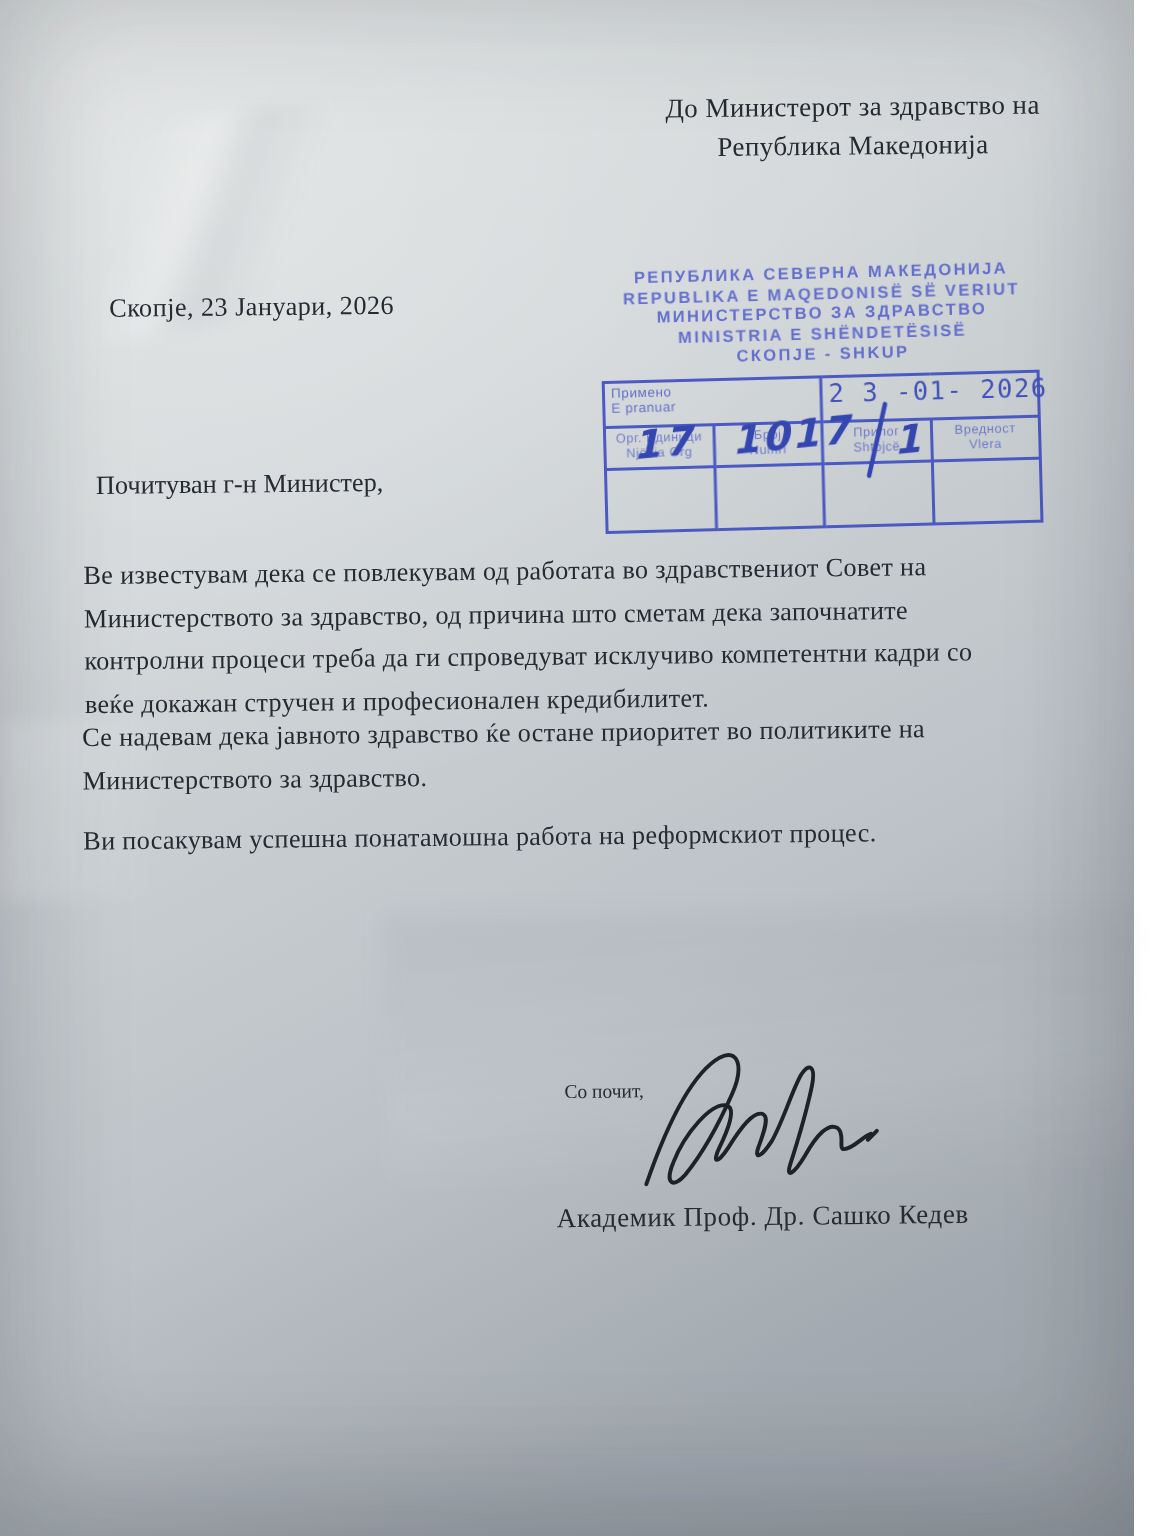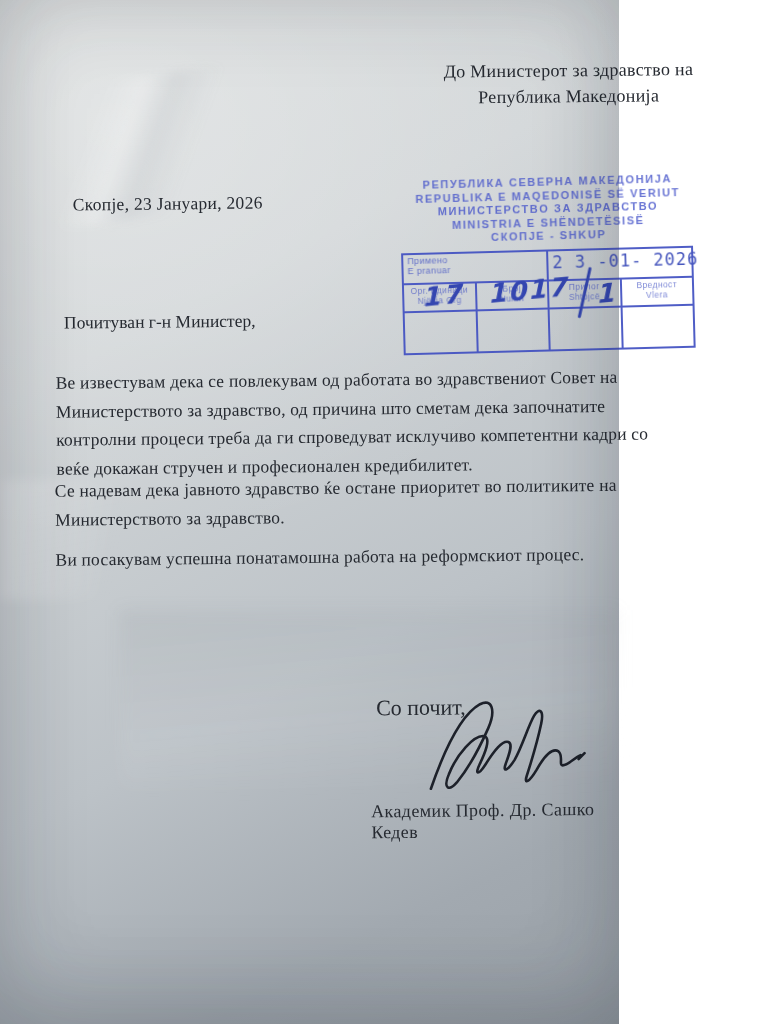--- a/index.html
+++ b/index.html
@@ -1,21 +1,21 @@
 <!DOCTYPE html>
 <html><head>
 <meta charset="utf-8">
 <style>
   html,body{margin:0;padding:0;}
   body{
     width:768px;height:1024px;overflow:hidden;
     font-family:"Liberation Serif",serif;
   }
   .photo{
-    position:relative;width:619px;height:1024px;
+    position:relative;width:756px;height:1024px;
     background:
       radial-gradient(ellipse 900px 700px at 18% 12%, rgba(255,255,255,0.30), rgba(255,255,255,0) 60%),
       linear-gradient(152deg,#dadddd 0%,#d2d6d8 30%,#bcc2c7 62%,#a2a9b0 84%,#99a0a7 100%);
   }
   .vignette{
     position:absolute;inset:0;pointer-events:none;
     box-shadow:inset 0 0 90px rgba(30,35,45,0.18), inset 0 -40px 80px rgba(30,35,45,0.10);
   }
   .crease1{
     position:absolute;left:-40px;top:80px;width:320px;height:140px;
@@ -88,21 +88,21 @@
   .hw-slash{
     position:absolute;left:181px;top:-4px;width:3px;height:52px;
     background:#3446b0;transform:rotate(14deg);border-radius:2px;
   }
   
   .salutation{position:absolute;left:66px;top:310px;font-size:17.5px;}
   .para{position:absolute;font-size:17.5px;line-height:28.5px;letter-spacing:0.2px;white-space:nowrap;}
   .para1{left:57px;top:366px;}
   .para2{left:55px;top:474px;}
   .para3{left:55px;top:543px;}
-  .closing{position:absolute;left:374px;top:696px;font-size:22px;}
+  .closing{position:absolute;left:374px;top:720px;font-size:13px;}
   .signature-svg{position:absolute;left:420px;top:692px;}
   .signatory{position:absolute;left:368px;top:802px;font-size:18px;letter-spacing:0.4px;}
 </style>
 </head>
 <body>
 
 <div class="photo">
   <div class="crease1"></div>
   <div class="crease2"></div>
   <div class="crease3"></div>

